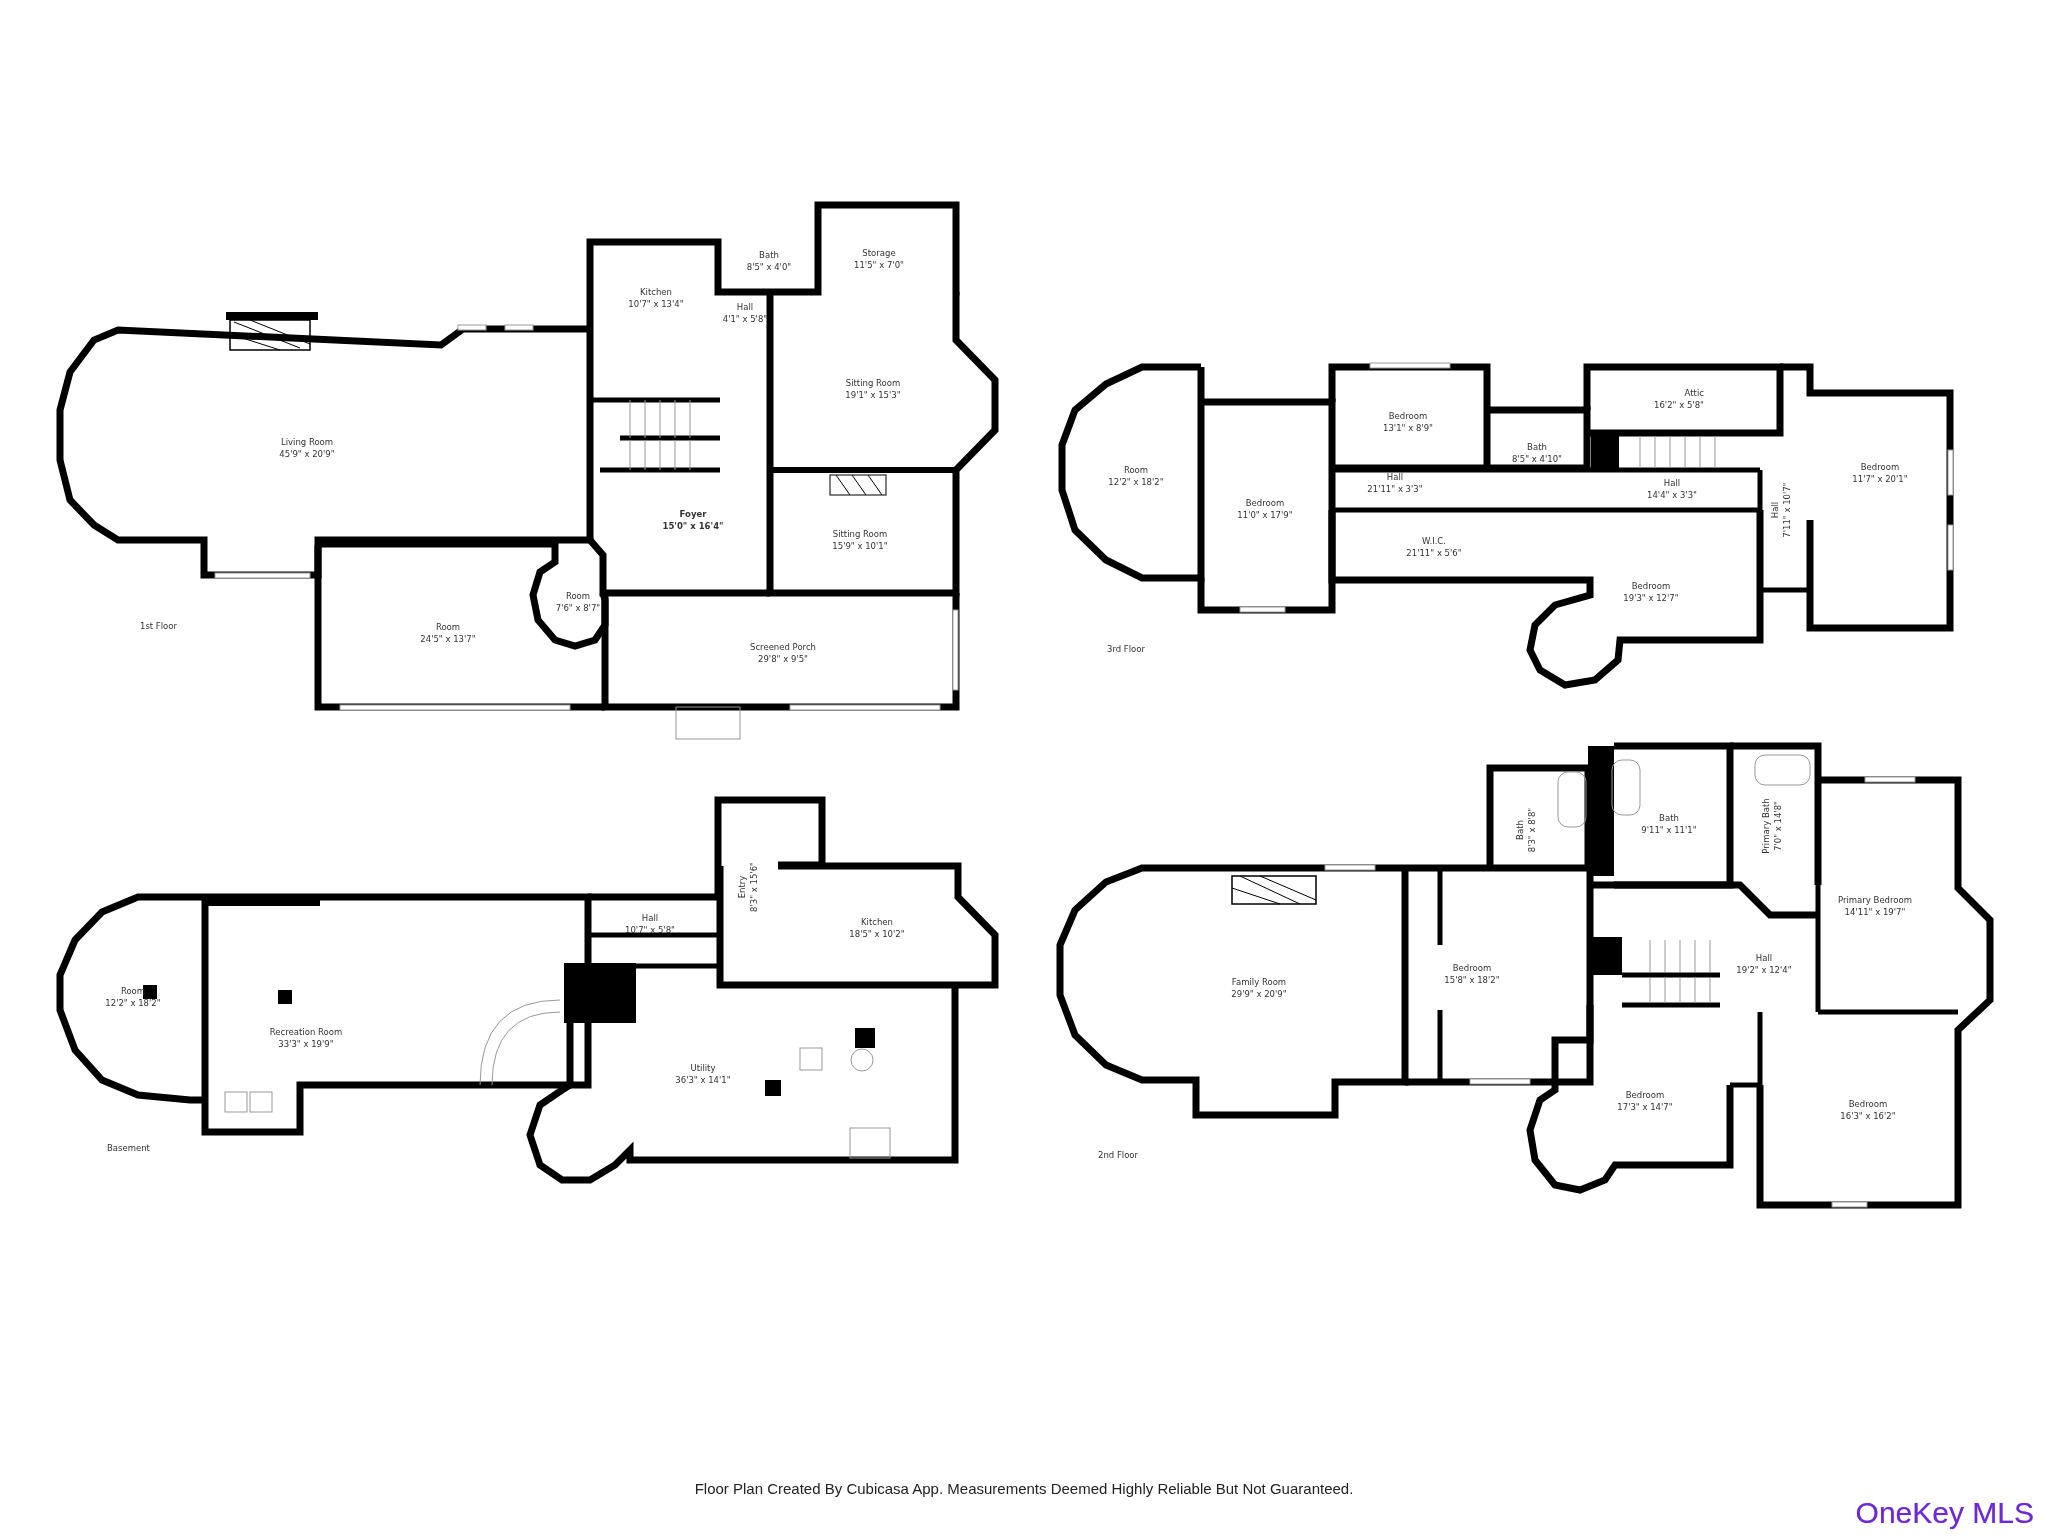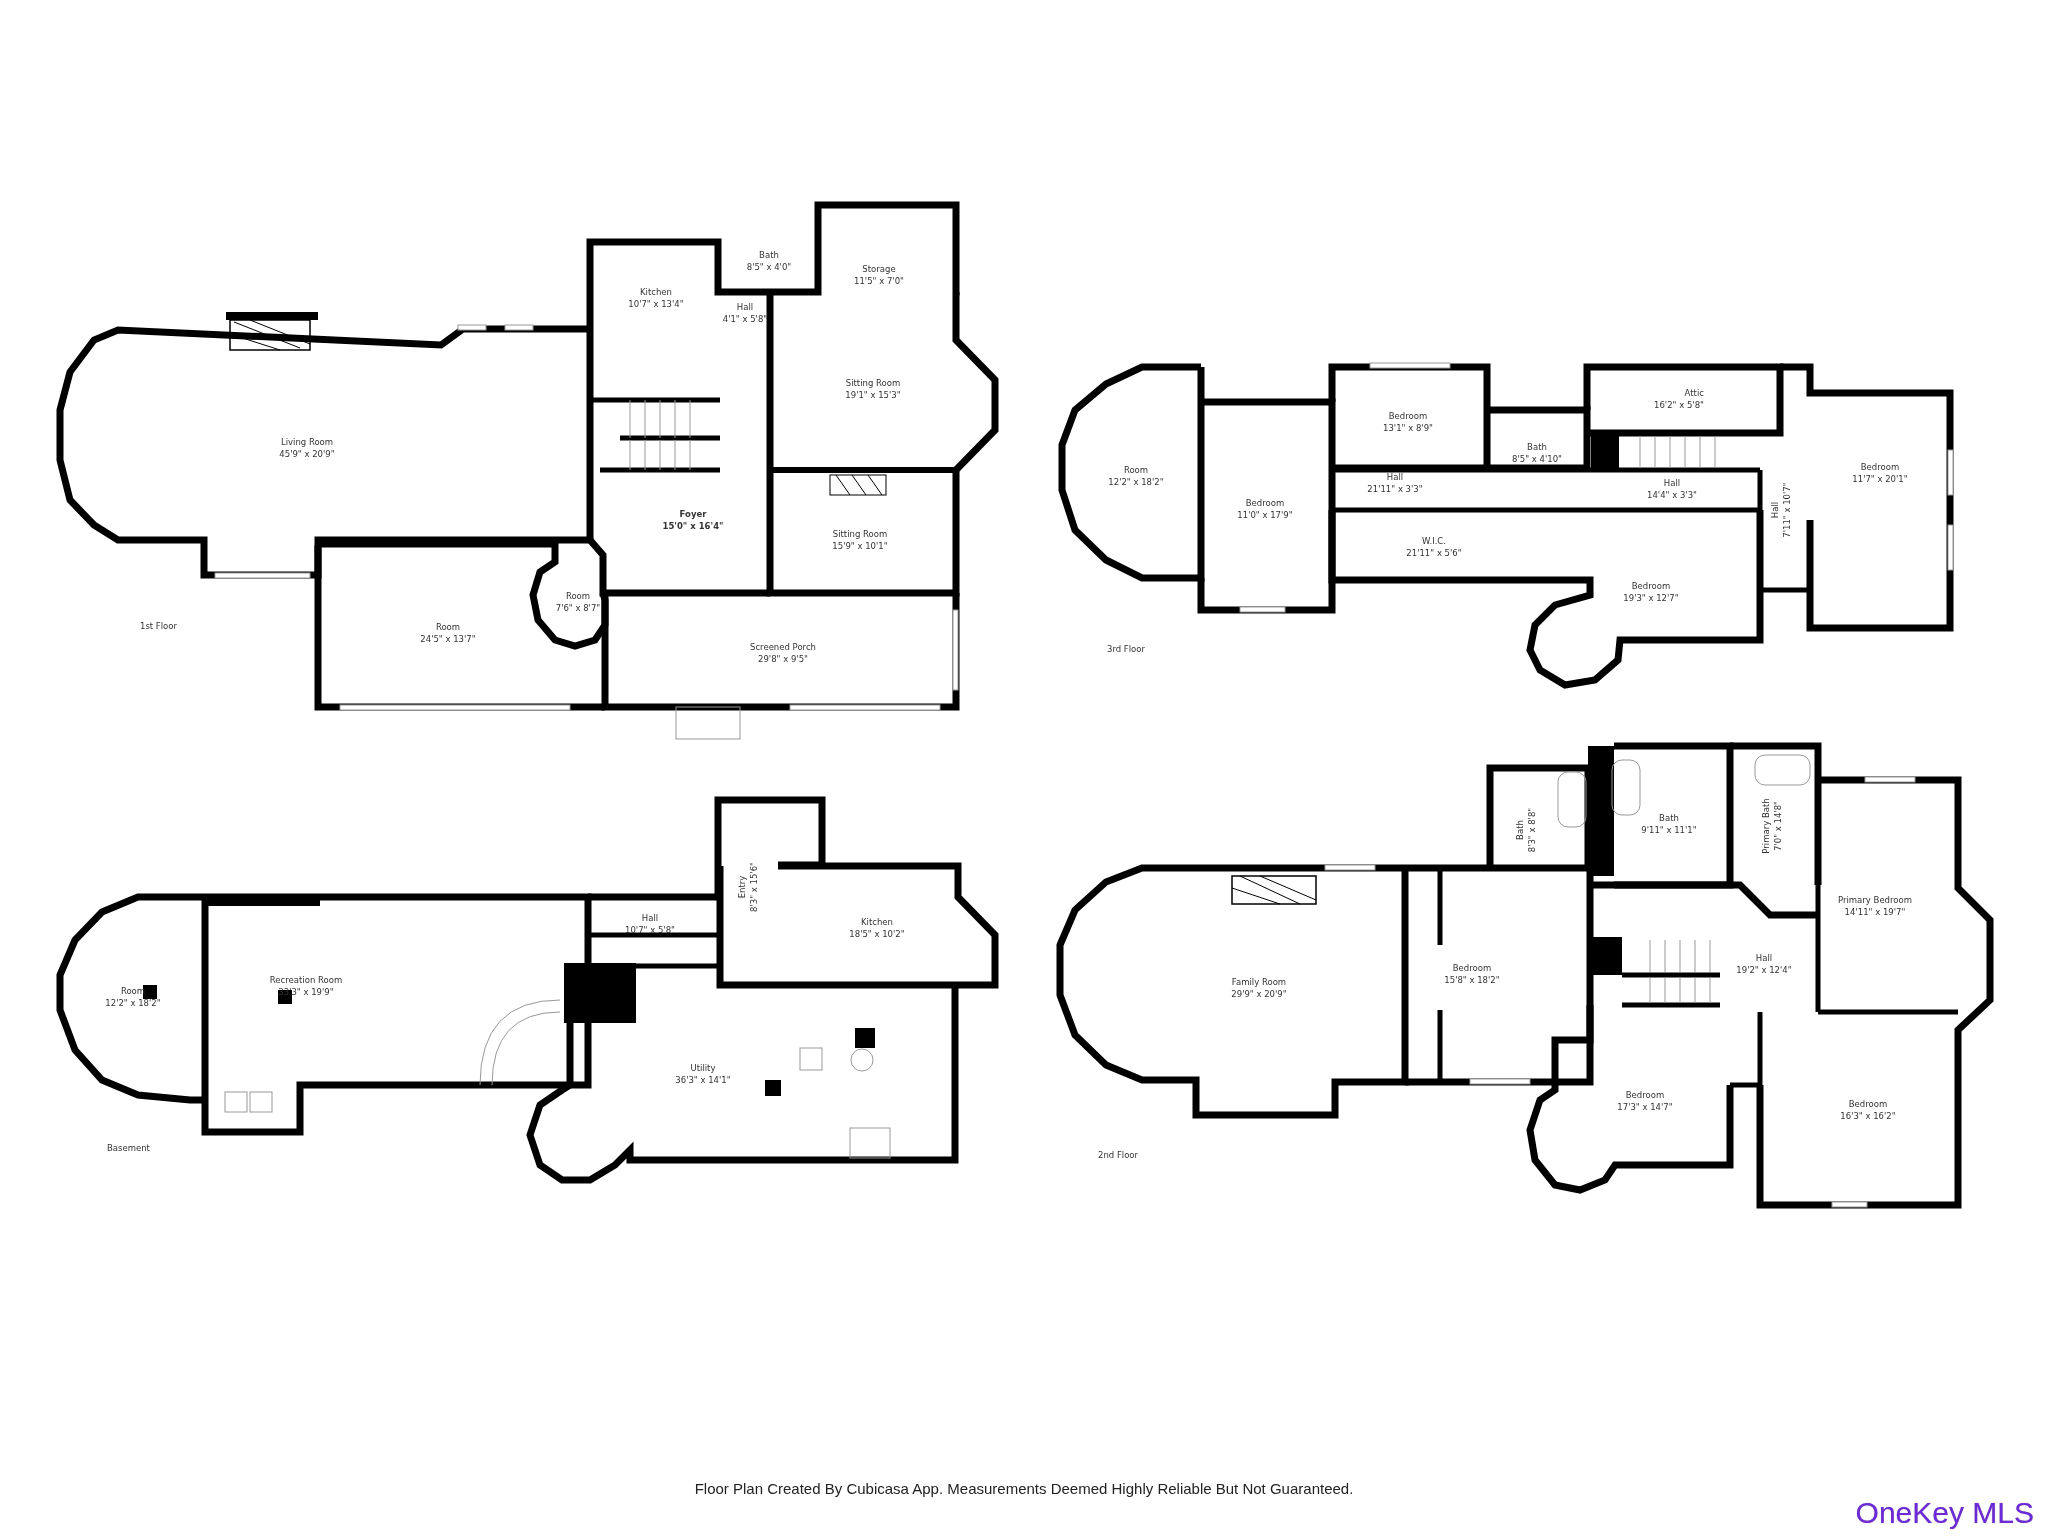--- a/index.html
+++ b/index.html
@@ -160,21 +160,21 @@
     <rect class="win" x="1325" y="865" width="50" height="5"></rect>
     <rect class="win" x="1470" y="1079" width="60" height="5"></rect>
     <rect class="win" x="1865" y="777" width="50" height="5"></rect>
     <rect class="win" x="1832" y="1202" width="35" height="5"></rect>
   </g>
 </svg>
 
 <div class="label" style="left:307px;top:436px;"><span>Living Room</span><span class="dim">45'9" x 20'9"</span></div>
 <div class="label" style="left:656px;top:286px;"><span>Kitchen</span><span class="dim">10'7" x 13'4"</span></div>
 <div class="label" style="left:769px;top:249px;"><span>Bath</span><span class="dim">8'5" x 4'0"</span></div>
-<div class="label" style="left:879px;top:263px;"><span>Storage</span><span class="dim">11'5" x 7'0"</span></div>
+<div class="label" style="left:879px;top:247px;"><span>Storage</span><span class="dim">11'5" x 7'0"</span></div>
 <div class="label" style="left:745px;top:301px;"><span>Hall</span><span class="dim">4'1" x 5'8"</span></div>
 <div class="label" style="left:873px;top:377px;"><span>Sitting Room</span><span class="dim">19'1" x 15'3"</span></div>
 <div class="label" style="left:693px;top:508px;font-weight:bold;"><span>Foyer</span><span class="dim">15'0" x 16'4"</span></div>
 <div class="label" style="left:860px;top:528px;"><span>Sitting Room</span><span class="dim">15'9" x 10'1"</span></div>
 <div class="label" style="left:578px;top:590px;"><span>Room</span><span class="dim">7'6" x 8'7"</span></div>
 <div class="label" style="left:448px;top:621px;"><span>Room</span><span class="dim">24'5" x 13'7"</span></div>
 <div class="label" style="left:783px;top:641px;"><span>Screened Porch</span><span class="dim">29'8" x 9'5"</span></div>
 <div class="floor-label" style="left:140px;top:621px;">1st Floor</div>
 
 <div class="label" style="left:1136px;top:464px;"><span>Room</span><span class="dim">12'2" x 18'2"</span></div>
@@ -184,21 +184,21 @@
 <div class="label" style="left:1679px;top:387px;text-align:right;"><span>Attic</span><span class="dim">16'2" x 5'8"</span></div>
 <div class="label" style="left:1395px;top:471px;"><span>Hall</span><span class="dim">21'11" x 3'3"</span></div>
 <div class="label" style="left:1672px;top:477px;"><span>Hall</span><span class="dim">14'4" x 3'3"</span></div>
 <div class="label vert" style="left:1781px;top:498px;"><span>Hall</span><span class="dim">7'11" x 10'7"</span></div>
 <div class="label" style="left:1434px;top:535px;"><span>W.I.C.</span><span class="dim">21'11" x 5'6"</span></div>
 <div class="label" style="left:1651px;top:580px;"><span>Bedroom</span><span class="dim">19'3" x 12'7"</span></div>
 <div class="label" style="left:1880px;top:461px;"><span>Bedroom</span><span class="dim">11'7" x 20'1"</span></div>
 <div class="floor-label" style="left:1107px;top:644px;">3rd Floor</div>
 
 <div class="label" style="left:133px;top:985px;"><span>Room</span><span class="dim">12'2" x 18'2"</span></div>
-<div class="label" style="left:306px;top:974px;"><span>Recreation Room</span><span class="dim">33'3" x 19'9"</span></div>
+<div class="label" style="left:306px;top:1026px;"><span>Recreation Room</span><span class="dim">33'3" x 19'9"</span></div>
 <div class="label" style="left:650px;top:912px;"><span>Hall</span><span class="dim">10'7" x 5'8"</span></div>
 <div class="label vert" style="left:748px;top:875px;"><span>Entry</span><span class="dim">8'3" x 15'6"</span></div>
 <div class="label" style="left:877px;top:916px;"><span>Kitchen</span><span class="dim">18'5" x 10'2"</span></div>
 <div class="label" style="left:703px;top:1062px;"><span>Utility</span><span class="dim">36'3" x 14'1"</span></div>
 <div class="floor-label" style="left:107px;top:1143px;">Basement</div>
 
 <div class="label" style="left:1259px;top:976px;"><span>Family Room</span><span class="dim">29'9" x 20'9"</span></div>
 <div class="label" style="left:1472px;top:962px;"><span>Bedroom</span><span class="dim">15'8" x 18'2"</span></div>
 <div class="label vert" style="left:1526px;top:818px;"><span>Bath</span><span class="dim">8'3" x 8'8"</span></div>
 <div class="label" style="left:1669px;top:812px;"><span>Bath</span><span class="dim">9'11" x 11'1"</span></div>

